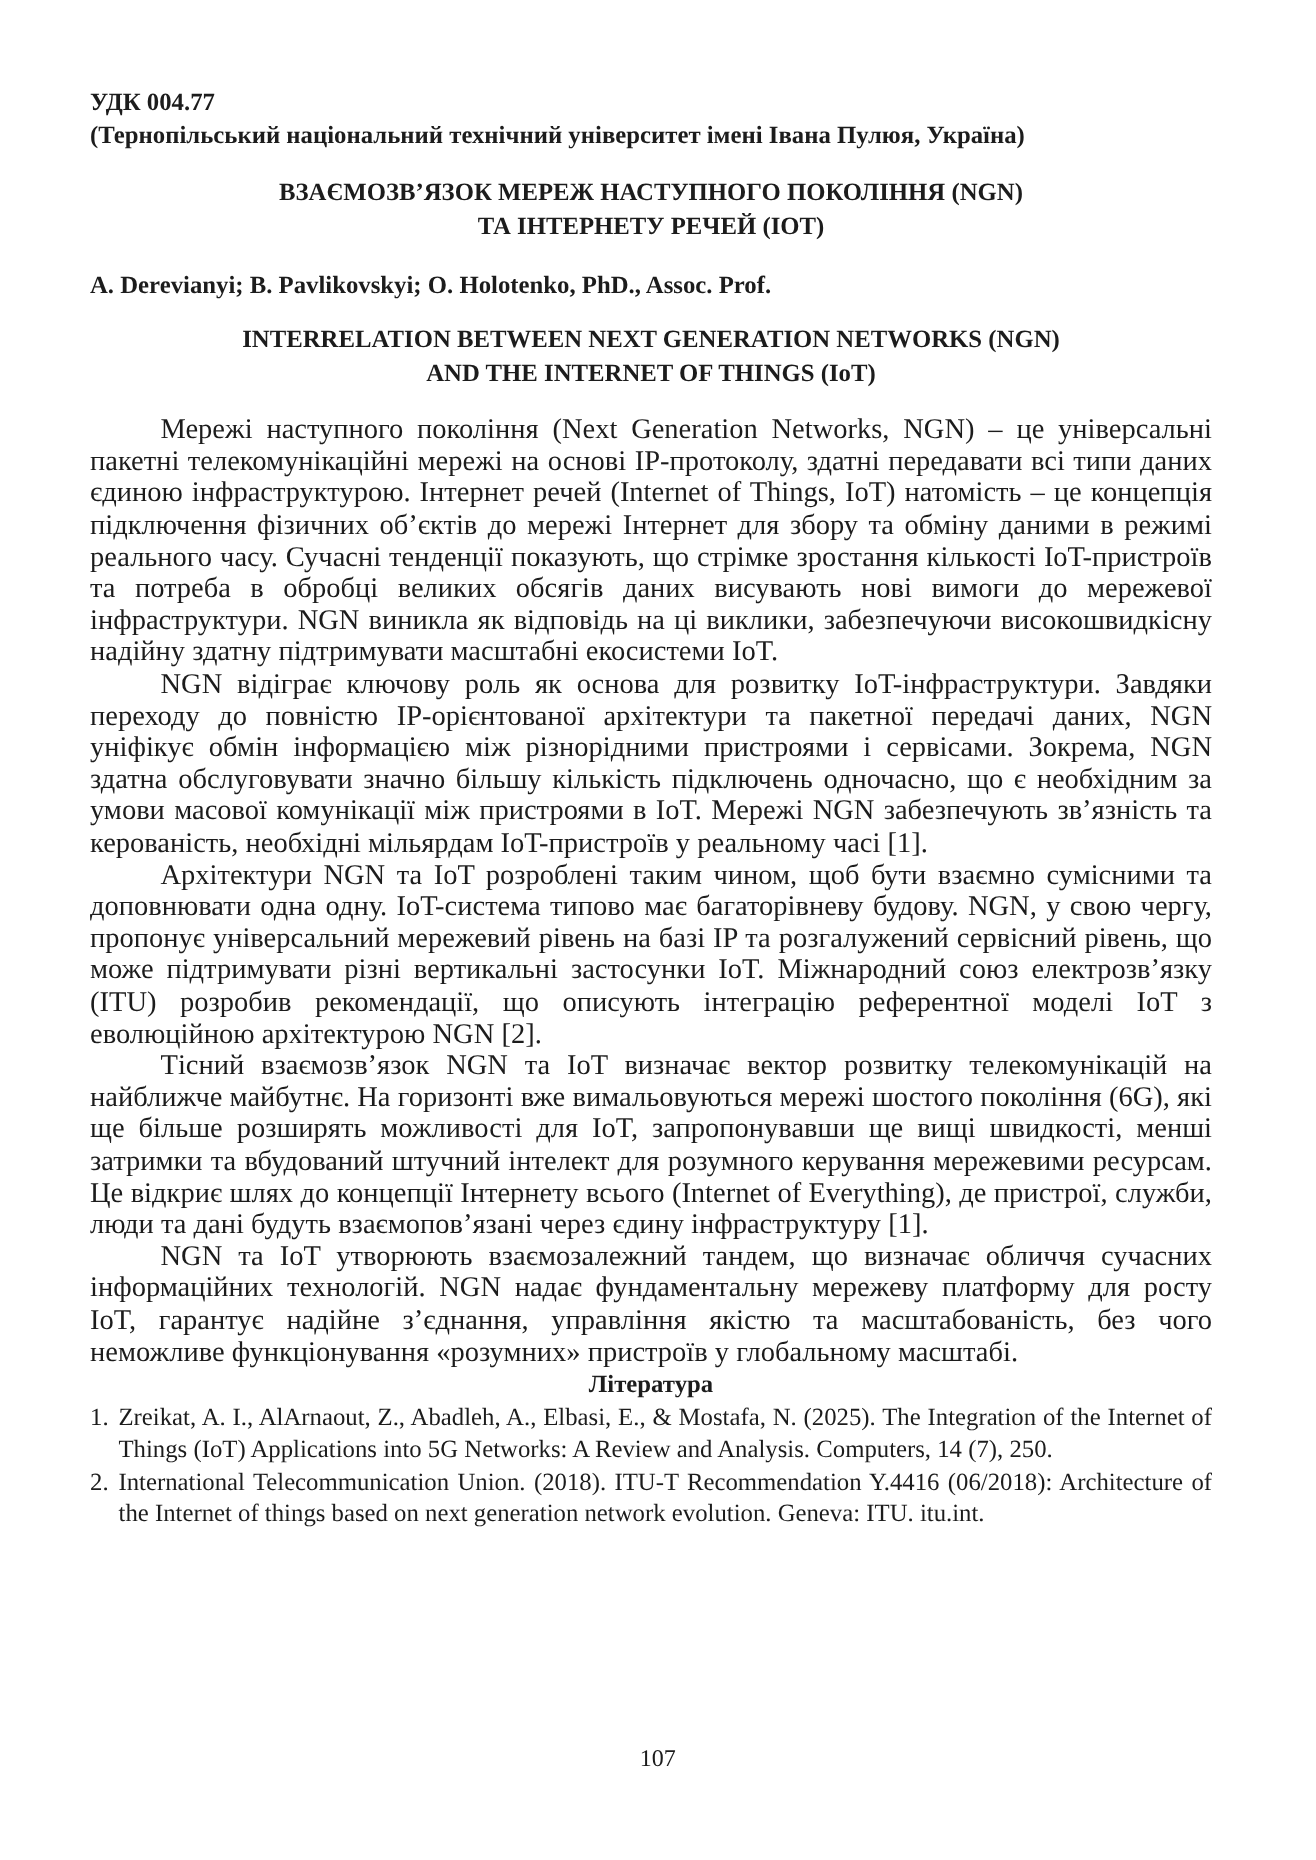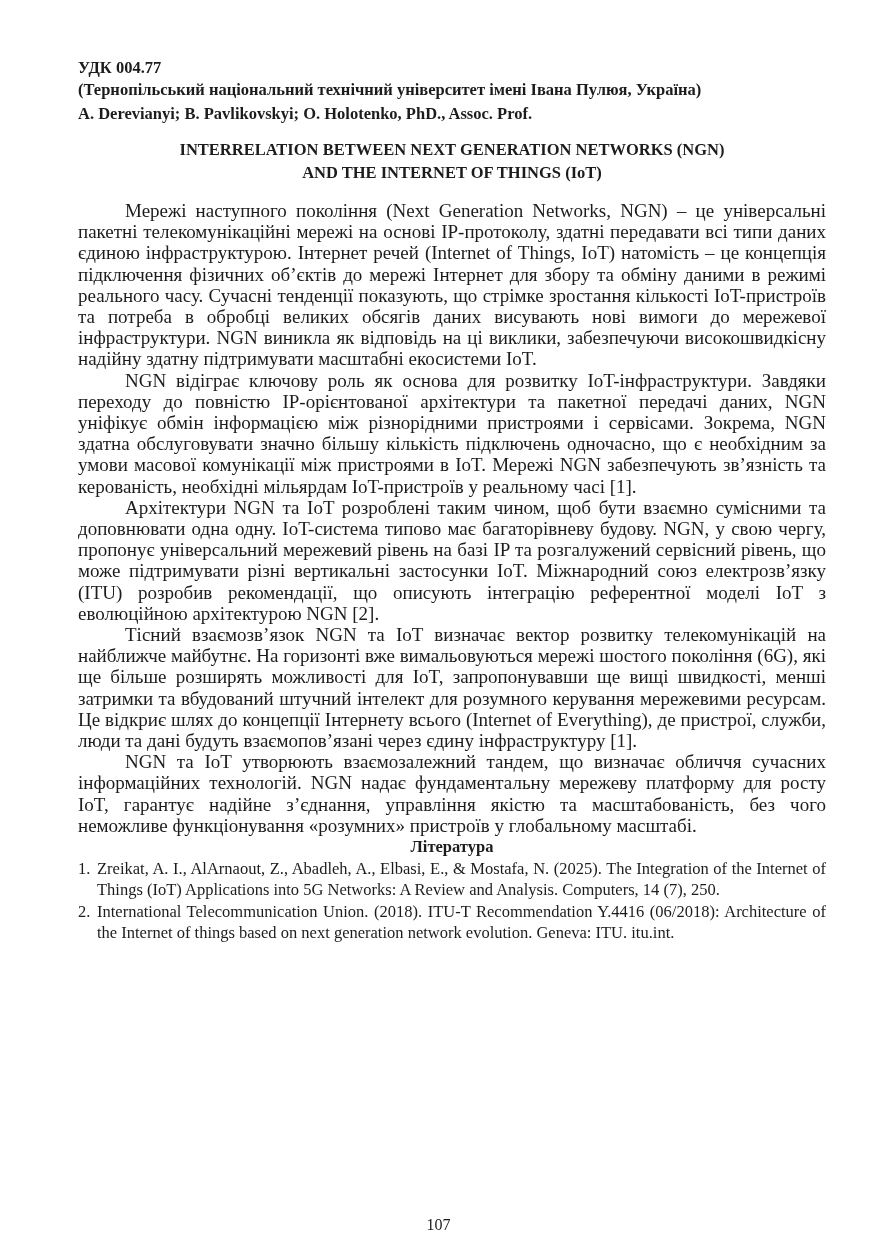--- a/index.html
+++ b/index.html
@@ -7,21 +7,21 @@
     position: relative;
     width: 877px;
     height: 1240px;
     background: #ffffff;
     font-family: "Liberation Serif", "DejaVu Serif", serif;
     color: #1c1c1c;
     overflow: hidden;
   }
   .content {
     position: absolute;
-    left: 78px;
+    left: 60px;
     top: 57px;
     width: 748px;
   }
   .hdr-line {
     font-size: 16.5px;
     line-height: 22px;
     font-weight: bold;
     text-align: left;
   }
   .hdr-line.regular { font-weight: bold; }
@@ -67,36 +67,40 @@
     text-align-last: left;
   }
   .ref-num {
     position: absolute;
     left: 0;
     top: 0;
   }
   .page-number {
     position: absolute;
     left: 0;
-    top: 1215px;
+    top: 1163px;
     width: 877px;
     text-align: center;
     font-size: 16px;
     line-height: 20px;
   }
 </style>
 </head>
 <body>
 
 <div class="page">
   <div class="content">
 
     <div class="hdr-line">УДК 004.77</div>
     <div class="hdr-line regular">(Тернопільський національний технічний університет імені Івана Пулюя, Україна)</div>
 
+    <div class="title-block">
+      <div>ВЗАЄМОЗВ’ЯЗОК МЕРЕЖ НАСТУПНОГО ПОКОЛІННЯ (NGN)</div>
+      <div>ТА ІНТЕРНЕТУ РЕЧЕЙ (ІОТ)</div>
+    </div>
 
     <div class="udc-block">
       <div class="hdr-line">A. Derevianyi; B. Pavlikovskyi; O. Holotenko, PhD., Assoc. Prof.</div>
     </div>
 
     <div class="en-title-block">
       <div>INTERRELATION BETWEEN NEXT GENERATION NETWORKS (NGN)</div>
       <div>AND THE INTERNET OF THINGS (IoT)</div>
     </div>
 

